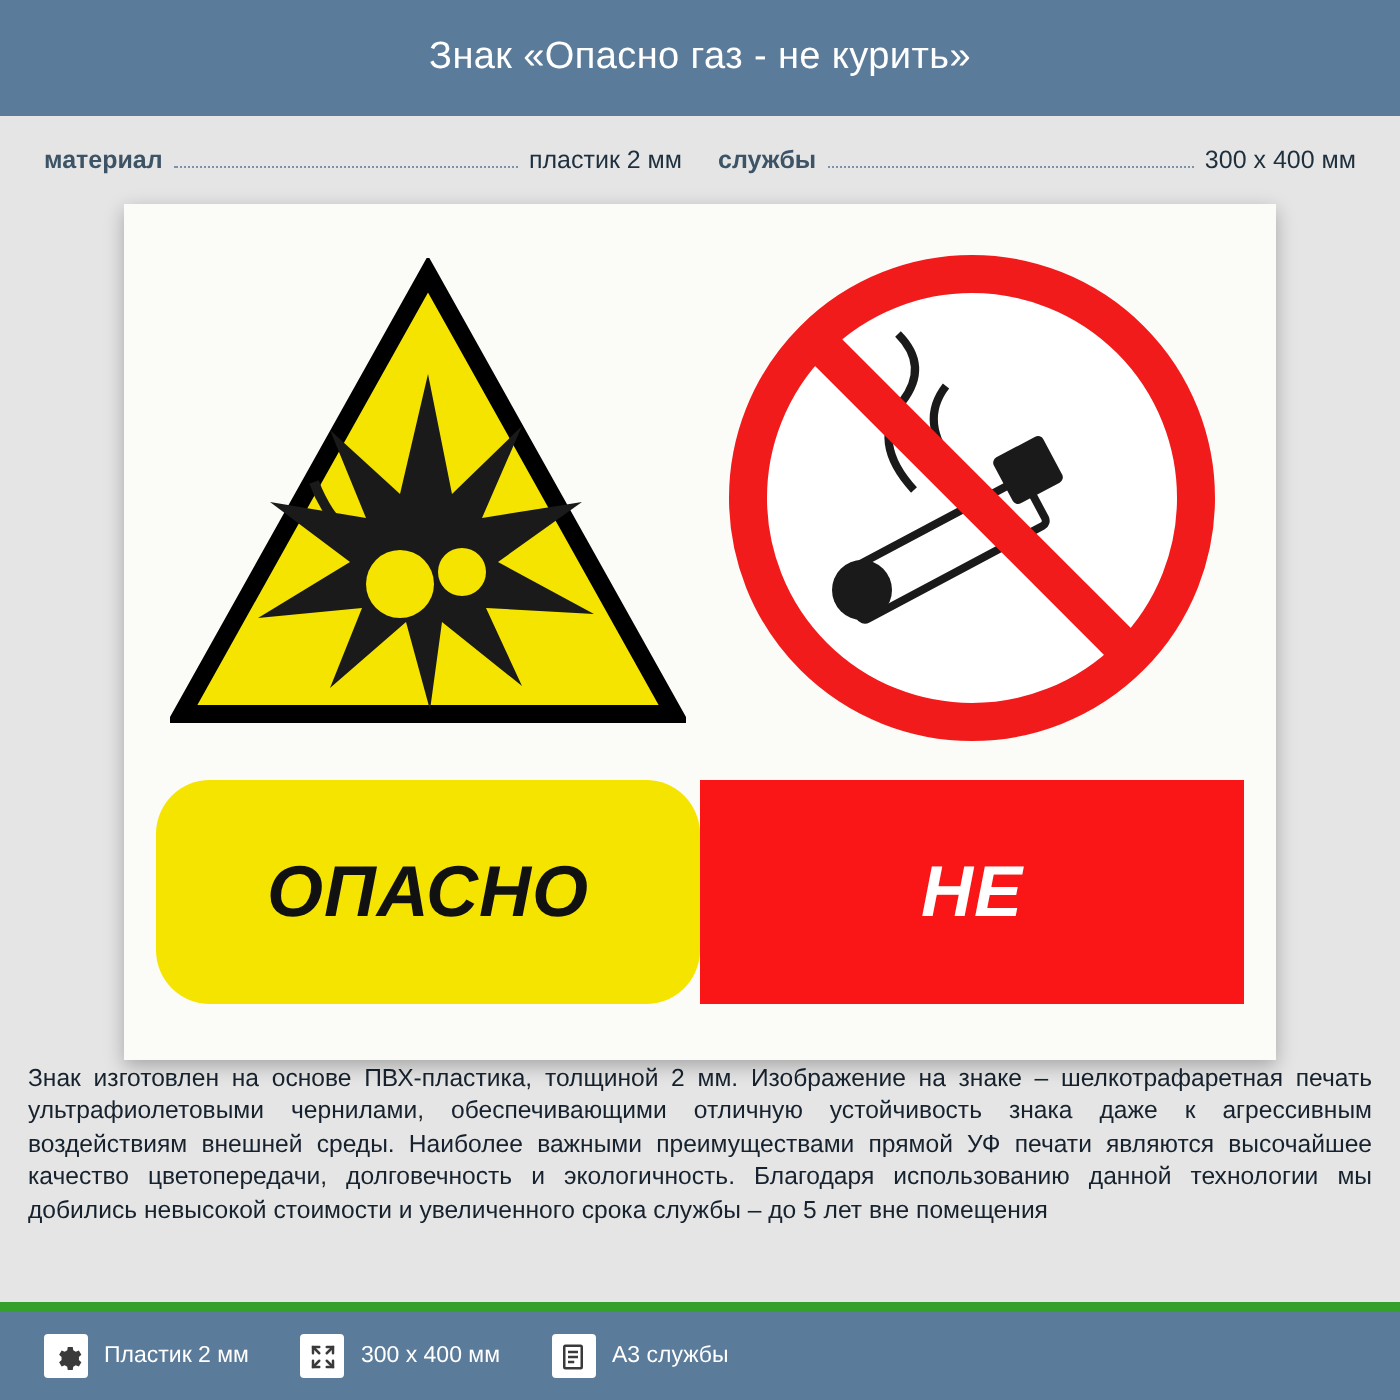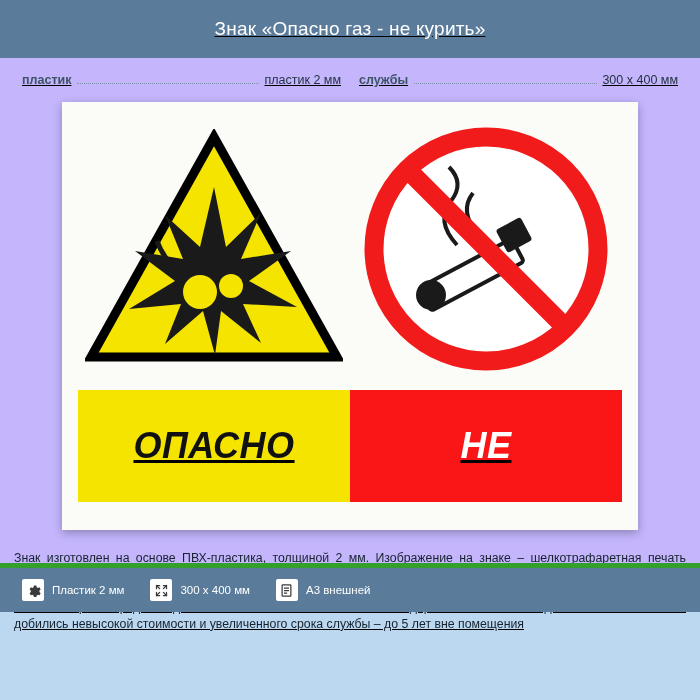--- a/index.html
+++ b/index.html
@@ -3,21 +3,21 @@
 <meta charset="utf-8">
 <style>
   * { box-sizing: border-box; }
   html, body { margin:0; padding:0; }
   body {
     width:700px; height:700px;
     font-family:"Liberation Sans", sans-serif;
     background:#bcd8f0;
     overflow:hidden;
   }
-  .page { width:700px; height:612px; position:relative; background:#c4b5fd;text-decoration:underline; }
+  .page { width:700px; height:700px; position:relative; background:#e5e5e5; }
 
   
   .header {
     height:58px;
     background:#5b7b9a;
     display:flex; align-items:center; justify-content:center;
   }
   .header-title {
     color:#ffffff;
     font-size:19px;
@@ -65,34 +65,34 @@
   .bands {
     display:flex; justify-content:space-between;
     margin-top:8px;
   }
   .band {
     width:272px; height:112px;
     display:flex; flex-direction:column;
     align-items:center; justify-content:center;
     line-height:1.04;
   }
-  .band-yellow { background:#f5e400; }
+  .band-yellow { background:#f5e400;border-radius:27px; }
   .band-red { background:#fa1616;justify-content:center; }
   .band-yellow .band-line {
     color:#111; font-size:36px; font-weight:bold; font-style:italic;
     letter-spacing:.5px;
   }
   .band-red .band-line {
     color:#ffffff; font-size:36px; font-weight:bold; font-style:italic;
     letter-spacing:.5px;
   }
 
   
   .desc {
-    padding:20px 14px 0 14px;
+    padding:1px 14px 0 14px;
     font-size:12.3px;
     line-height:1.34;
     color:#16222e;
     text-align:justify;
   }
 
   
   .footer {
     position:absolute; left:0; bottom:0;
     width:700px; height:44px;
@@ -120,21 +120,21 @@
 <body>
 
 <div class="page">
 
   <div class="header">
     <div class="header-title">Знак «Опасно газ - не курить»</div>
   </div>
 
   <div class="specs">
     <div class="spec">
-      <span class="spec-label">пластик</span>
+      <span class="spec-label">материал</span>
       <span class="spec-dots"></span>
       <span class="spec-value">пластик 2 мм</span>
     </div>
     <div class="spec">
       <span class="spec-label">службы</span>
       <span class="spec-dots"></span>
       <span class="spec-value">300 х 400 мм</span>
     </div>
   </div>
 
@@ -204,17 +204,17 @@
       <span class="ftext">300 х 400 мм</span>
     </div>
 
     <div class="fitem">
       <span class="fbox">
         <svg width="15" height="15" viewBox="0 0 24 24" fill="none" stroke="#3a3a3a" stroke-width="2">
           <rect x="5" y="3" width="14" height="18" rx="1"></rect>
           <path d="M8 8h8M8 12h8M8 16h5"></path>
         </svg>
       </span>
-      <span class="ftext">A3 внешней</span>
+      <span class="ftext">A3 службы</span>
     </div>
 
   </div>
 </div>
 
 </body></html>

